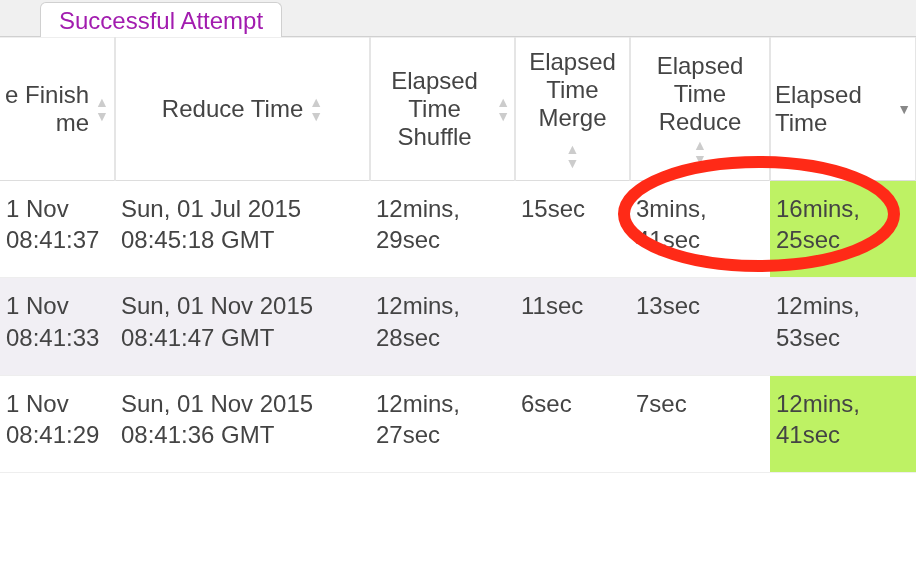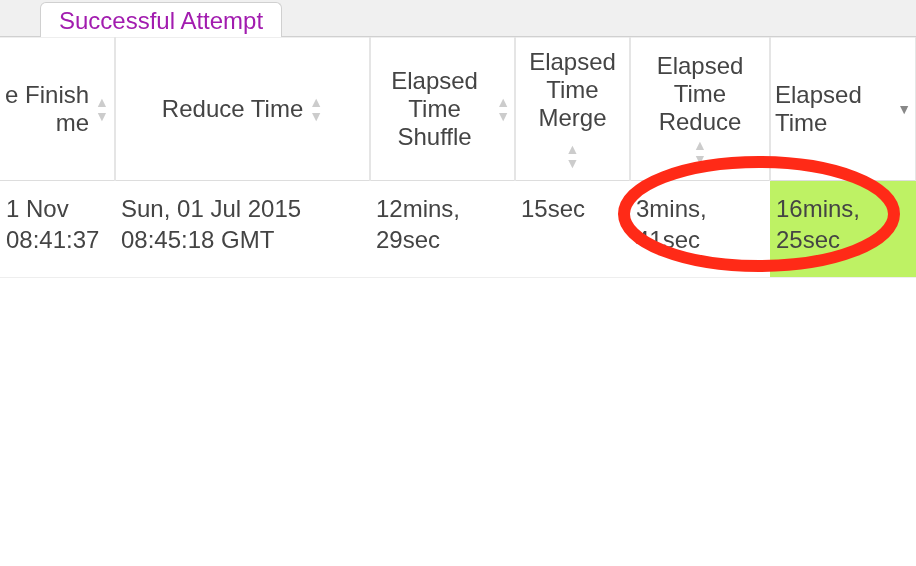--- a/index.html
+++ b/index.html
@@ -170,18 +170,34 @@
   </thead>
   <tbody>
     <tr>
       <td>1 Nov 08:41:37</td>
       <td>Sun, 01 Jul 2015 08:45:18 GMT</td>
       <td>12mins, 29sec</td>
       <td>15sec</td>
       <td>3mins, 41sec</td>
       <td class="last">16mins, 25sec</td>
     </tr>
+    <tr class="alt">
+      <td>1 Nov 08:41:33</td>
+      <td>Sun, 01 Nov 2015 08:41:47 GMT</td>
+      <td>12mins, 28sec</td>
+      <td>11sec</td>
+      <td>13sec</td>
+      <td class="last">12mins, 53sec</td>
+    </tr>
+    <tr>
+      <td>1 Nov 08:41:29</td>
+      <td>Sun, 01 Nov 2015 08:41:36 GMT</td>
+      <td>12mins, 27sec</td>
+      <td>6sec</td>
+      <td>7sec</td>
+      <td class="last">12mins, 41sec</td>
+    </tr>
   </tbody>
 </table>
 
 <svg class="annot ring" viewBox="0 0 290 124">
   <ellipse cx="145" cy="62" rx="135" ry="52" fill="none" stroke="#ff2a17" stroke-width="12"></ellipse>
 </svg>
 
 </body></html>

